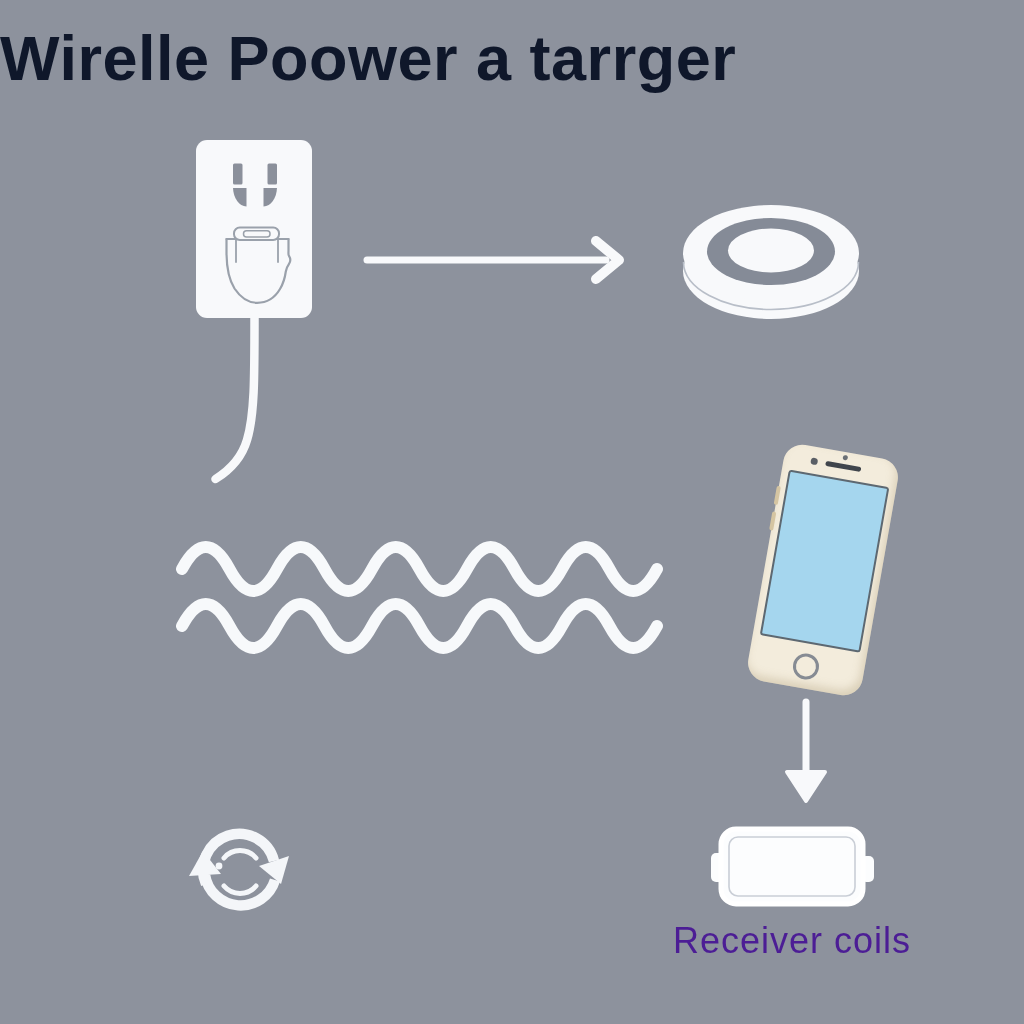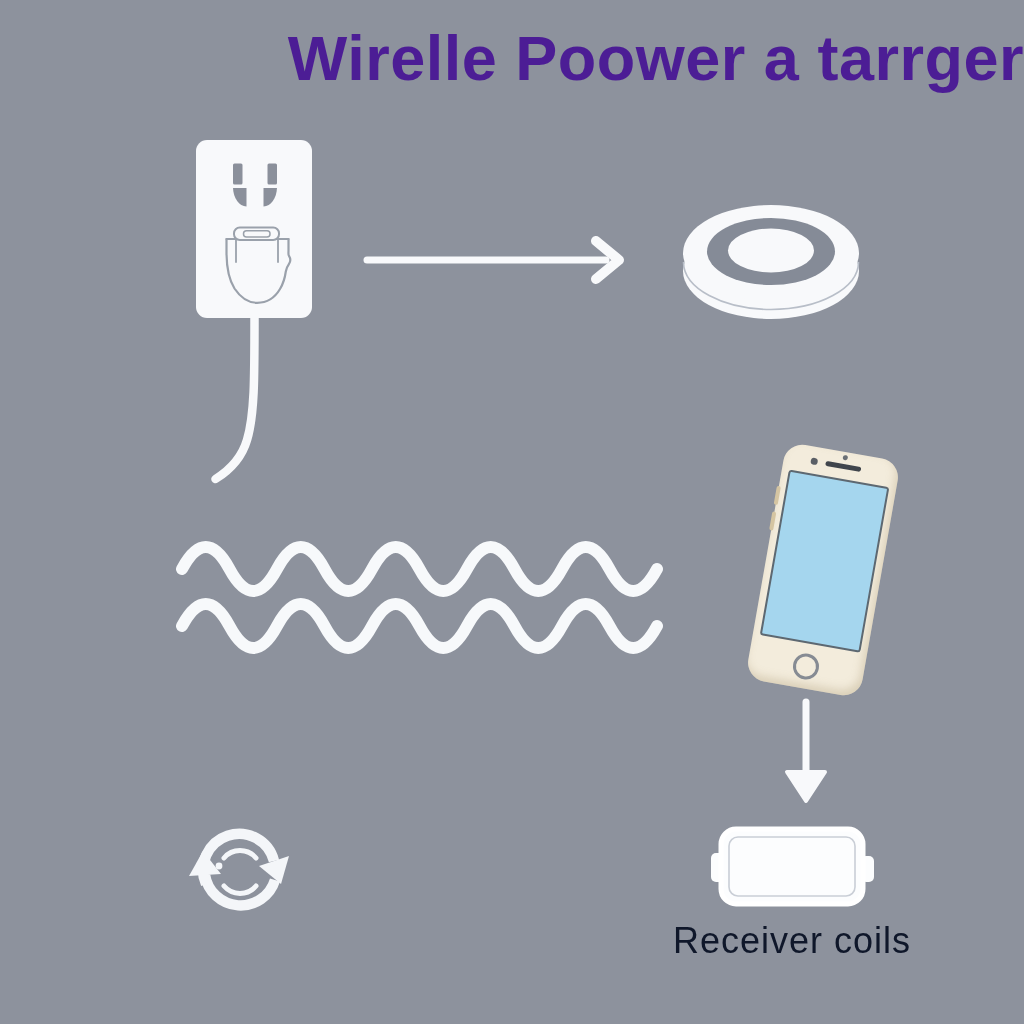--- a/index.html
+++ b/index.html
@@ -2,22 +2,22 @@
 <html><head>
 <meta charset="utf-8">
 <style>
   html,body{margin:0;padding:0;background:#60646e;}
   .stage{
     position:relative;width:1024px;height:1024px;overflow:hidden;
     background:#8d929d;font-family:"Liberation Sans", sans-serif;
   }
   .stage *{box-sizing:border-box;}
   .title{
-    position:absolute;top:22px;left:0;width:1024px;text-align:right;
-    font-size:63px;font-weight:bold;letter-spacing:.5px;color:#4c1d95;
+    position:absolute;top:22px;left:0;width:1024px;text-align:left;
+    font-size:63px;font-weight:bold;letter-spacing:.5px;color:#0f172a;
   }
   .artwork{position:absolute;left:0;top:0;}
   
   .phone{
     position:absolute;left:765px;top:450px;width:116px;height:240px;
     background:#f3ecdc;border-radius:19px;transform:rotate(10deg);
     box-shadow:inset -3px -5px 9px rgba(176,158,120,.35);
   }
   .phone-screen{
     position:absolute;left:7px;top:27px;width:102px;height:168px;
@@ -39,21 +39,21 @@
     position:absolute;left:58px;top:3px;width:5px;height:5px;
     background:#6a6f75;border-radius:50%;
   }
   .phone-volume{
     position:absolute;left:-2px;width:4px;height:19px;
     background:#d5c5a2;border-radius:2px;
   }
   .vol-1{top:45px;} .vol-2{top:71px;}
   .receiver-label{
     position:absolute;left:642px;top:920px;width:300px;text-align:center;
-    font-size:36px;color:#0f172a;letter-spacing:1px;
+    font-size:36px;color:#4c1d95;letter-spacing:1px;
   }
 </style>
 </head>
 <body>
 
 <div class="stage">
 
   <div class="title">Wirelle Poower a tarrger</div>
 
   <svg class="artwork" width="1024" height="1024" viewBox="0 0 1024 1024">

